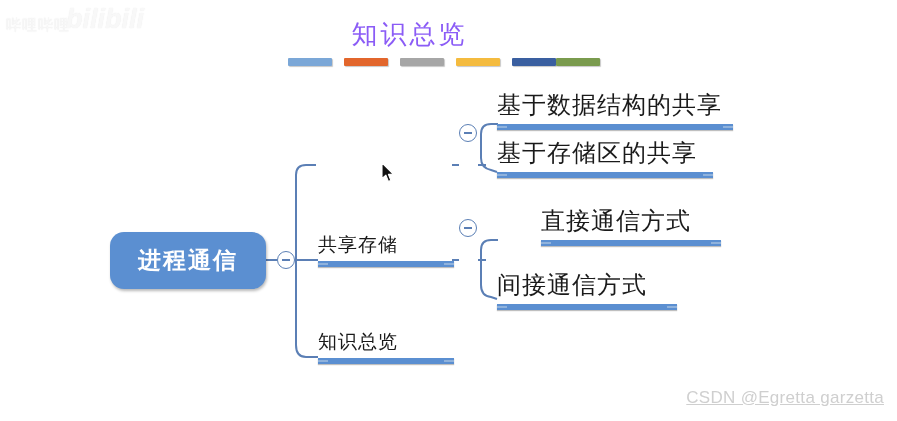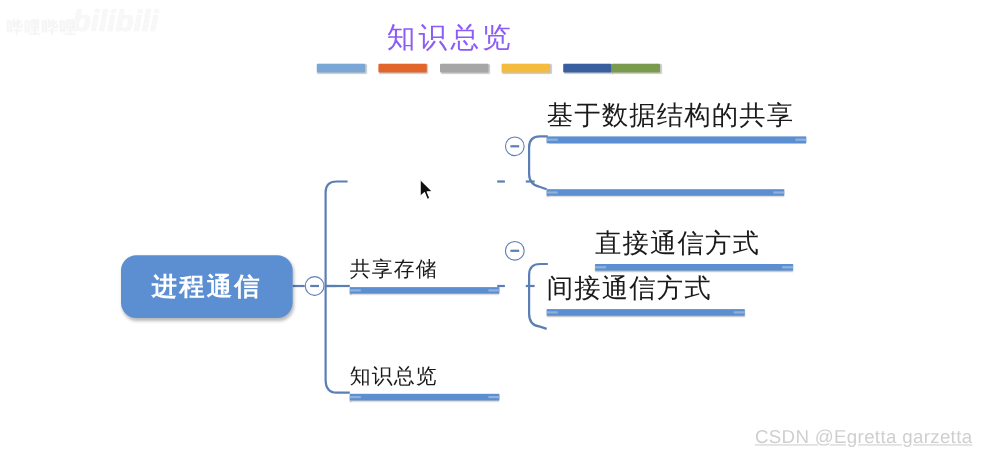--- a/index.html
+++ b/index.html
@@ -232,35 +232,36 @@
   <div class="collapse" style="left:277px; top:251px;"></div>
 
   <div class="collapse" style="left:459px; top:124px;"></div>
 
   <div class="u-node lvl3" style="left:497px; top:96px; width:236px; height:34px;">
     <span class="u-text">基于数据结构的共享</span>
     <span class="u-bar" style="width:236px;"></span>
   </div>
 
   <div class="u-node lvl3" style="left:497px; top:144px; width:216px; height:34px;">
+    <span class="u-text">基于存储区的共享</span>
     <span class="u-bar" style="width:216px;"></span>
   </div>
 
   <div class="u-node lvl2" style="left:318px; top:223px; width:136px; height:44px;">
     <span class="u-text">共享存储</span>
     <span class="u-bar" style="width:136px;"></span>
   </div>
   <div class="collapse" style="left:459px; top:219px;"></div>
 
   <div class="u-node lvl3" style="left:497px; top:212px; width:180px; height:34px;margin-left:44px;">
     <span class="u-text">直接通信方式</span>
     <span class="u-bar" style="width:180px;"></span>
   </div>
 
-  <div class="u-node lvl3" style="left:497px; top:253px; width:180px; height:34px;">
+  <div class="u-node lvl3" style="left:497px; top:276px; width:180px; height:34px;">
     <span class="u-text">间接通信方式</span>
     <span class="u-bar" style="width:180px;"></span>
   </div>
 
   <div class="u-node lvl2" style="left:318px; top:320px; width:136px; height:44px;">
     <span class="u-text">知识总览</span>
     <span class="u-bar" style="width:136px;"></span>
   </div>
 
   <svg id="cursor" viewBox="0 0 14 20" xmlns="http://www.w3.org/2000/svg">

